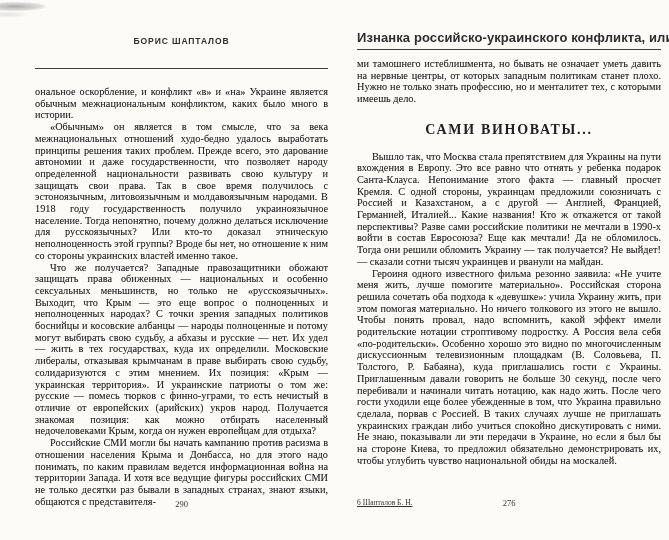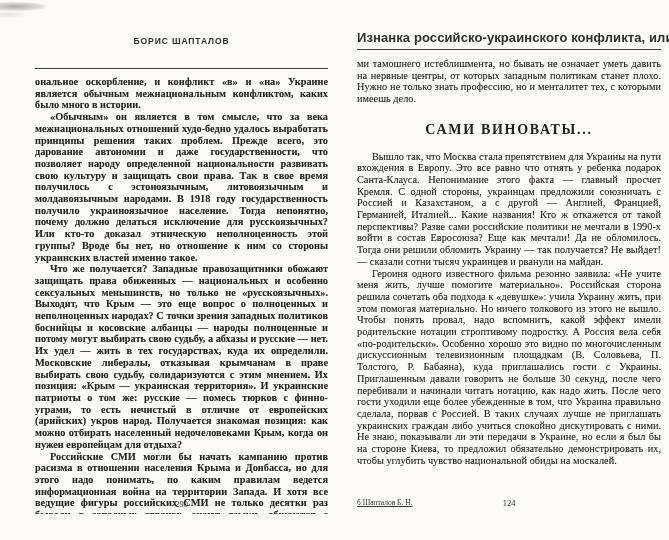--- a/index.html
+++ b/index.html
@@ -47,21 +47,21 @@
     display: inline-block;
     white-space: nowrap;
   }
   .body-text {
     text-align: justify;
     font-size: 10.3px;
     line-height: 11.7px;
     overflow: hidden;
     text-shadow: 0 0 0.4px rgba(45,45,45,0.35);
   }
-  .page-left .body-text { margin-top: 7px; height: 438px; font-weight: bold; }
+  .page-left .body-text { margin-top: 17px; height: 438px; }
   .page-right .body-text { margin-top: 8px; height: 437px; }
   .body-text p { margin: 0; }
   .body-text p.indent { text-indent: 15px; }
   .section-heading {
     font-family: Liberation Serif, serif;
     font-weight: bold;
     text-transform: uppercase;
     text-align: center;
     font-size: 14px;
     letter-spacing: 1.7px;
@@ -110,13 +110,13 @@
   <div class="body-text">
     <p>ми тамошнего истеблишмента, но бывать не означает уметь давить на нервные центры, от которых западным политикам станет плохо. Нужно не только знать профессию, но и менталитет тех, с которыми имеешь дело.</p>
     <div class="section-heading">Сами виноваты...</div>
     <p class="indent">Вышло так, что Москва стала препятствием для Украины на пути вхождения в Европу. Это все равно что отнять у ребенка подарок Санта-Клауса. Непонимание этого факта — главный просчет Кремля. С одной стороны, украинцам предложили союзничать с Россией и Казахстаном, а с другой — Англией, Францией, Германией, Италией... Какие названия! Кто ж откажется от такой перспективы? Разве сами российские политики не мечтали в 1990-х войти в состав Евросоюза? Еще как мечтали! Да не обломилось. Тогда они решили обломить Украину — так получается? Не выйдет! — сказали сотни тысяч украинцев и рванули на майдан.</p>
     <p class="indent">Героиня одного известного фильма резонно заявила: «Не учите меня жить, лучше помогите материально». Российская сторона решила сочетать оба подхода к «девушке»: учила Украину жить, при этом помогая материально. Но ничего толкового из этого не вышло. Чтобы понять провал, надо вспомнить, какой эффект имели родительские нотации строптивому подростку. А Россия вела себя «по-родительски». Особенно хорошо это видно по многочисленным дискуссионным телевизионным площадкам (В. Соловьева, П. Толстого, Р. Бабаяна), куда приглашались гости с Украины. Приглашенным давали говорить не больше 30 секунд, после чего перебивали и начинали читать нотацию, как надо жить. После чего гости уходили еще более убежденные в том, что Украина правильно сделала, порвав с Россией. В таких случаях лучше не приглашать украинских граждан либо учиться спокойно дискутировать с ними. Не знаю, показывали ли эти передачи в Украине, но если я был бы на стороне Киева, то предложил обязательно демонстрировать их, чтобы углубить чувство национальной обиды на москалей.</p>
   </div>
 </div>
 
 <div class="page-number page-number-left">290</div>
 <div class="footer-sig">6 Шапталов Б. Н.</div>
-<div class="page-number page-number-right">124</div>
+<div class="page-number page-number-right">276</div>
 
 </body></html>

